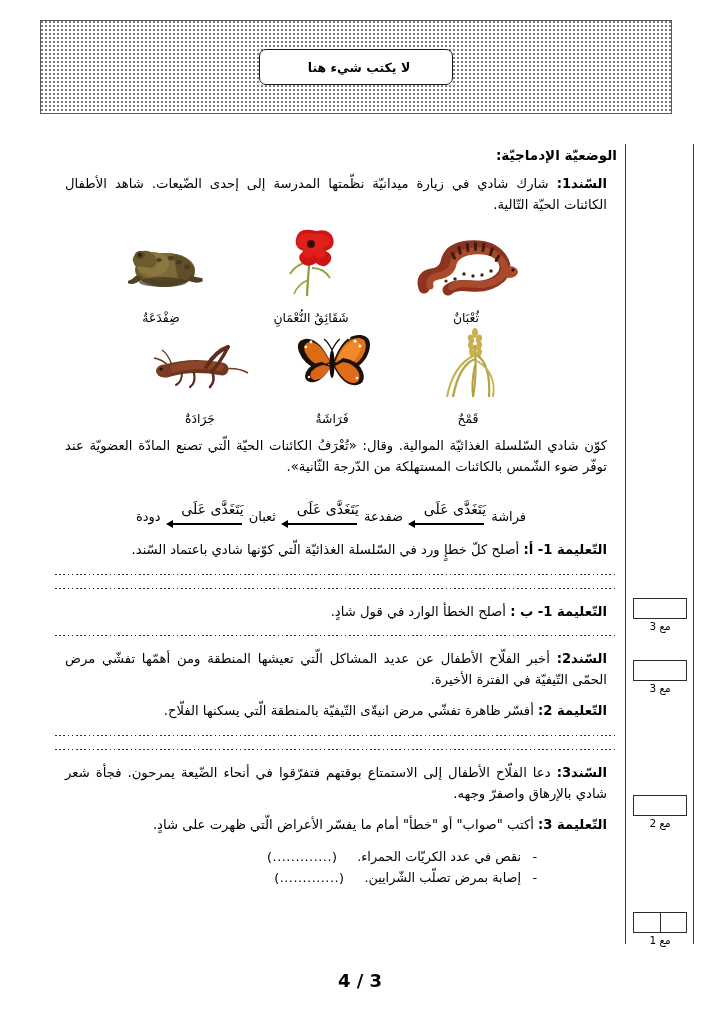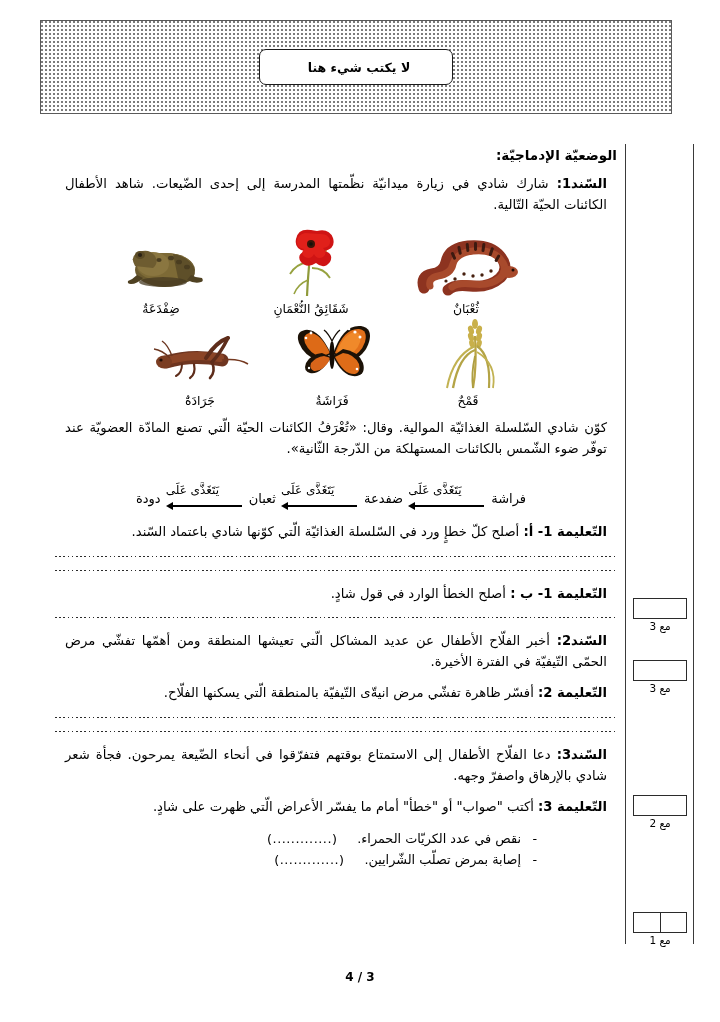--- a/index.html
+++ b/index.html
@@ -123,21 +123,21 @@
   .org-6 { width: 136px; }
   .org-7 { width: 132px; }
   .org-art {
     height: 74px;
     display: flex;
     align-items: flex-end;
     justify-content: center;
   }
   .org-caption {
     font-size: 12.4px;
-    margin-top: 3px;
+    margin-top: 12px;
     white-space: nowrap;
   }
 
   
   .chain {
     display: flex;
     flex-direction: row-reverse;
     align-items: center;
     justify-content: center;
     margin: 26px 0 6px 0;
@@ -152,22 +152,22 @@
     position: relative;
     width: 78px;
     height: 26px;
     margin: 0 1px;
   }
   .chain-link .lbl {
     position: absolute;
     top: -3px;
     left: 0;
     width: 100%;
-    text-align: left;
-    font-size: 12px;
+    text-align: right;
+    font-size: 14px;
     white-space: nowrap;
   }
   .chain-link .shaft {
     position: absolute;
     bottom: 5px;
     left: 6px;
     width: 70px;
     height: 1.3px;
     background: #000;
   }
@@ -234,21 +234,21 @@
     direction: rtl;
   }
 
   
   .footer {
     position: absolute;
     top: 970px;
     left: 0;
     width: 720px;
     text-align: center;
-    font-size: 12px;
+    font-size: 18px;
     font-weight: 700;
     direction: ltr;
   }
 
   
   svg { display: block; }
 </style>
 </head>
 <body>
 

